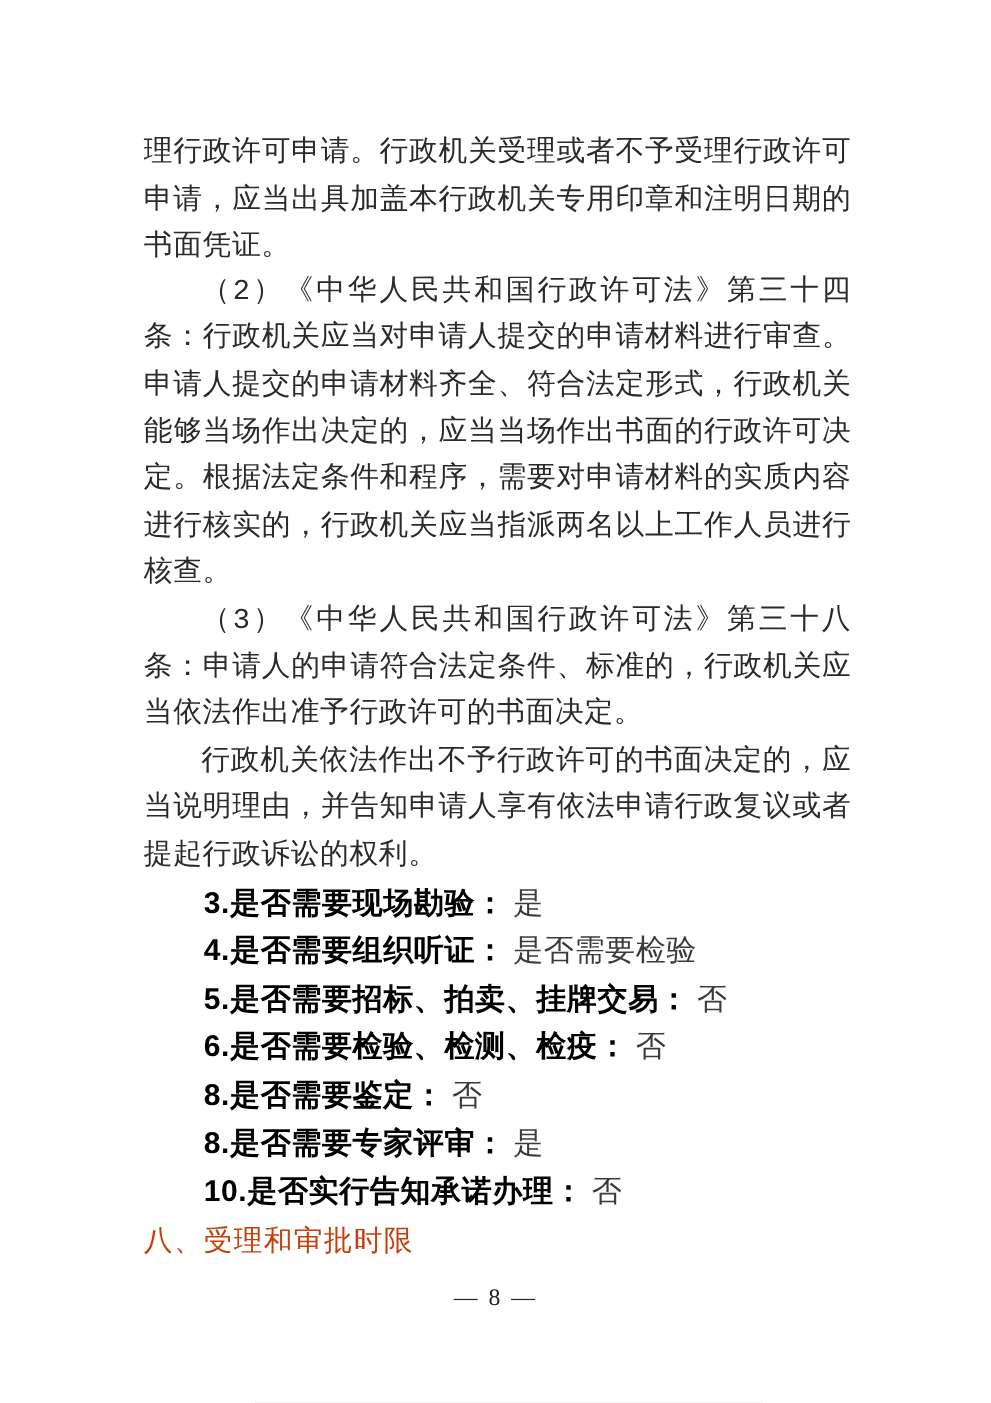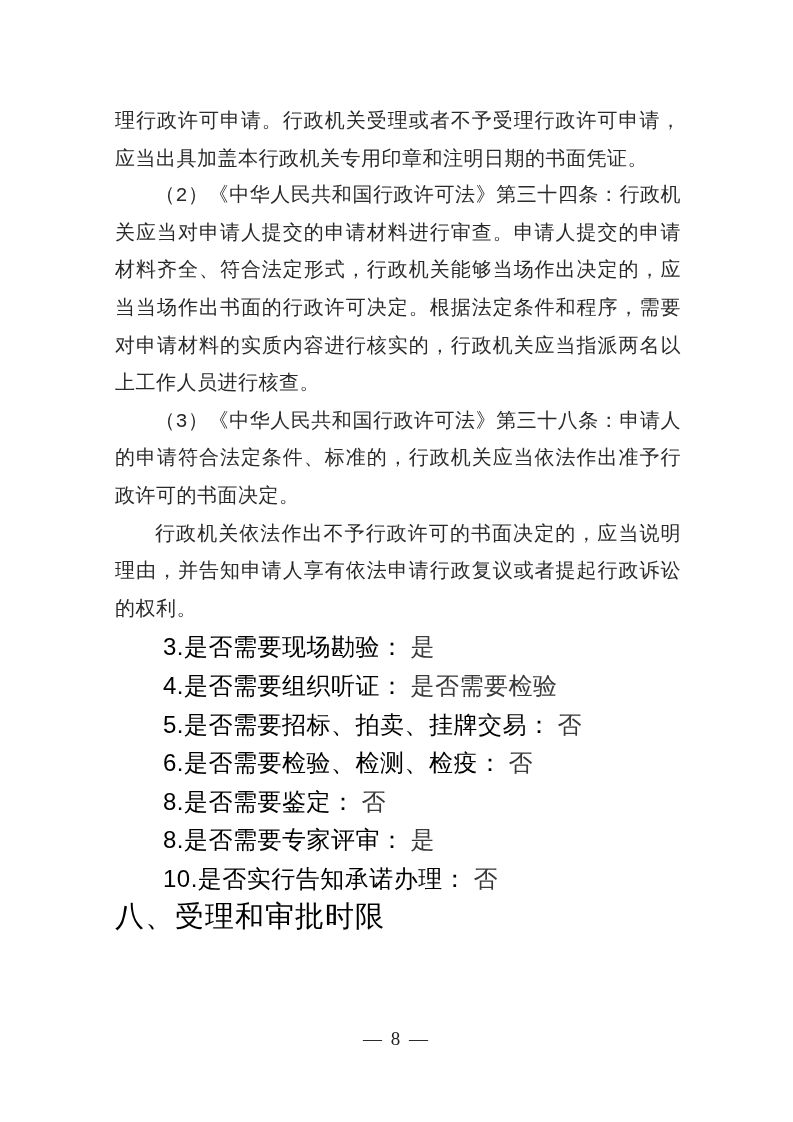--- a/index.html
+++ b/index.html
@@ -18,55 +18,55 @@
     color: #1a1a1a;
   }
   .content {
     position: absolute;
     top: 102px;
     left: 115px;
     width: 566px;
   }
   p.body {
     margin: 0;
-    font-size: 20px;
+    font-size: 23px;
     line-height: 37.6px;
     text-align: justify;
     text-align-last: left;
     color: #2a2a2a;
     letter-spacing: 0.5px;
   }
   p.body.indent { text-indent: 2em; font-family: Liberation Mono, monospace; }
   .item-row {
     margin: 0;
     padding-left: 2em;
     font-size: 24px;
     line-height: 37.6px;
     white-space: nowrap;
   }
   .item-label {
     font-family: "Liberation Sans", "DejaVu Sans", sans-serif;
-    font-weight: 400;
+    font-weight: 700;
     color: #000000;
     letter-spacing: 0.5px;
   }
   .item-value {
     font-family: "Liberation Serif", "DejaVu Serif", serif;
     font-weight: 400;
     color: #3a3a3a;
     margin-left: 6px;
     letter-spacing: 0.5px;
   }
   .section-heading {
     margin: 0;
     font-family: "Liberation Sans", "DejaVu Sans", sans-serif;
     font-weight: 400;
-    font-size: 29px;
+    font-size: 23px;
     line-height: 37.6px;
-    color: #000000;
+    color: #c2410c;
     letter-spacing: 1px;
   }
   .footer {
     position: absolute;
     top: 1028px;
     left: 0;
     width: 100%;
     text-align: center;
     font-size: 19px;
     color: #222222;

